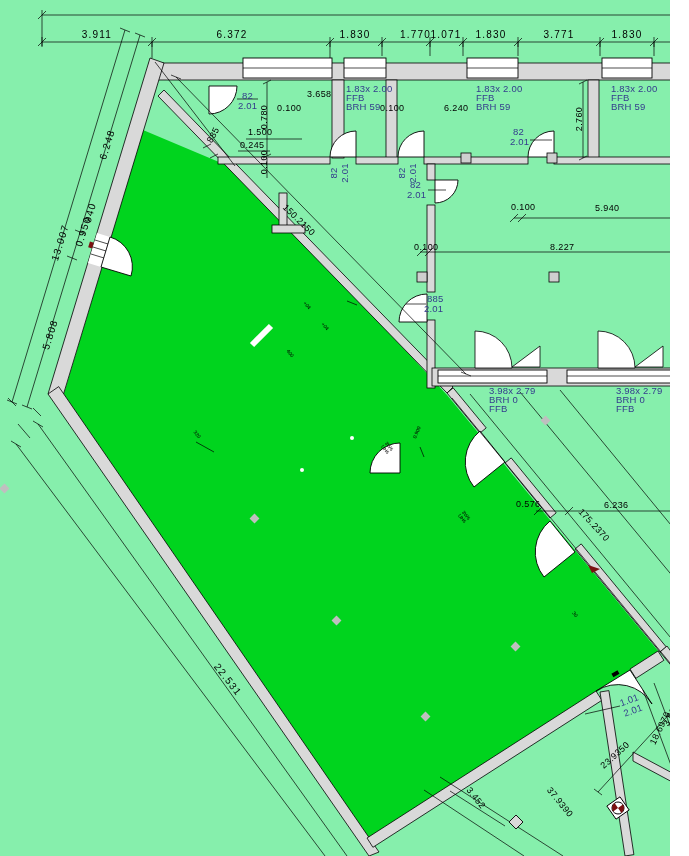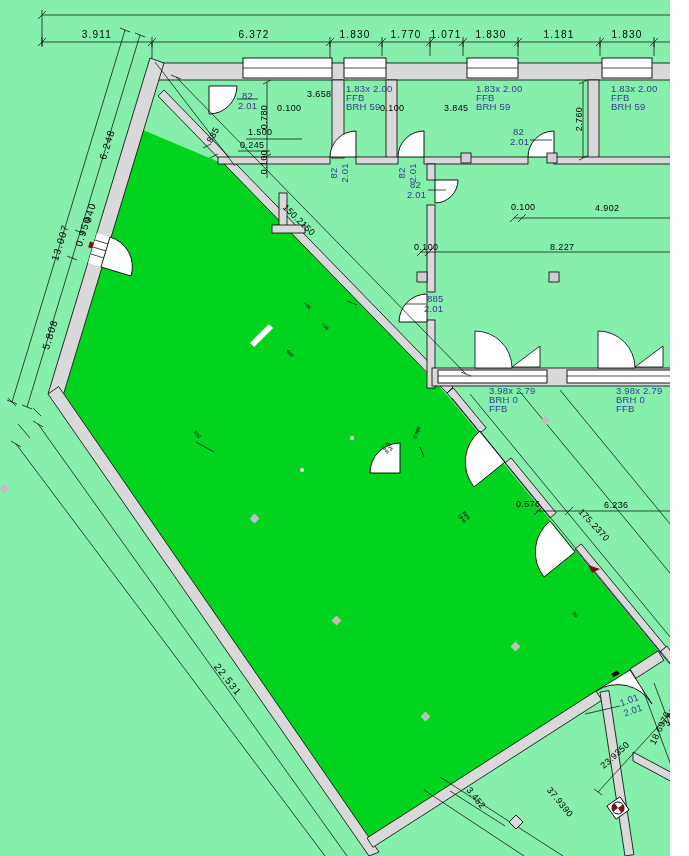--- a/index.html
+++ b/index.html
@@ -148,26 +148,26 @@
     <rect x="-8" y="-8" width="16" height="16" fill="#fff" stroke="#000" stroke-width="0.9"></rect>
     <circle cx="0" cy="0" r="6" fill="#fff" stroke="#000" stroke-width="0.9"></circle>
     <path d="M0,0 L6,0 A6,6 0 0 1 0,6 Z" fill="#7a1010"></path>
     <path d="M0,0 L-6,0 A6,6 0 0 1 0,-6 Z" fill="#7a1010"></path>
   </g>
 
   <polygon points="516,815 523,822 516,829 509,822" fill="#d9d9d9" stroke="#000" stroke-width="0.9"></polygon>
 </svg>
 
 <div class="txt dim" style="left:72px;top:29px;width:50px;">3.911</div>
-<div class="txt dim" style="left:229px;top:29px;width:50px;">6.372</div>
+<div class="txt dim" style="left:207px;top:29px;width:50px;">6.372</div>
 <div class="txt dim" style="left:330px;top:29px;width:50px;">1.830</div>
-<div class="txt dim" style="left:381px;top:29px;width:50px;">1.770</div>
+<div class="txt dim" style="left:381px;top:29px;width:50px;text-align:right;">1.770</div>
 <div class="txt dim" style="left:421px;top:29px;width:50px;">1.071</div>
 <div class="txt dim" style="left:466px;top:29px;width:50px;">1.830</div>
-<div class="txt dim" style="left:534px;top:29px;width:50px;">1.181</div>
+<div class="txt dim" style="left:534px;top:29px;width:50px;">3.771</div>
 <div class="txt dim" style="left:602px;top:29px;width:50px;">1.830</div>
 
 <div class="txt dim r" style="left:82px;top:139px;width:50px;transform:rotate(-73deg);">6.248</div>
 <div class="txt dim r" style="left:30px;top:237px;width:60px;transform:rotate(-73deg);">13.007</div>
 <div class="txt dim r" style="left:58px;top:226px;width:50px;transform:rotate(-73deg);">0.950</div>
 <div class="txt dim r" style="left:70px;top:207px;width:40px;transform:rotate(-73deg);">940</div>
 <div class="txt dim r" style="left:25px;top:329px;width:50px;transform:rotate(-73deg);">5.808</div>
 <div class="txt dim r" style="left:198px;top:674px;width:60px;transform:rotate(52deg);">22.531</div>
 
 <div class="txt lbl" style="left:346px;top:83px;">1.83x 2.00</div>
@@ -205,28 +205,28 @@
 <div class="txt lbl" style="left:424px;top:303px;">2.01</div>
 <div class="txt lbl r" style="left:616px;top:694px;width:30px;text-align:center;transform:rotate(-20deg);">
   <div>1.01</div>
   <div>2.01</div>
 </div>
 
 <div class="txt dim2 r" style="left:244px;top:112px;width:40px;transform:rotate(-90deg);">0.780</div>
 <div class="txt dim2" style="left:277px;top:103px;">0.100</div>
 <div class="txt dim2" style="left:307px;top:89px;">3.658</div>
 <div class="txt dim2" style="left:380px;top:103px;">0.100</div>
-<div class="txt dim2" style="left:444px;top:103px;">3.845</div>
+<div class="txt dim2" style="left:444px;top:103px;">6.240</div>
 <div class="txt dim2 r" style="left:559px;top:114px;width:40px;transform:rotate(-90deg);">2.760</div>
 <div class="txt dim2" style="left:248px;top:127px;">1.500</div>
 <div class="txt dim2" style="left:240px;top:140px;">0.245</div>
 <div class="txt dim2 r" style="left:244px;top:157px;width:40px;transform:rotate(-90deg);">0.100</div>
 <div class="txt dim2 r" style="left:198px;top:130px;width:30px;transform:rotate(-62deg);">885</div>
 <div class="txt dim2" style="left:511px;top:202px;">0.100</div>
-<div class="txt dim2" style="left:595px;top:203px;">4.902</div>
+<div class="txt dim2" style="left:595px;top:203px;">5.940</div>
 <div class="txt dim2" style="left:414px;top:242px;">0.100</div>
 <div class="txt dim2" style="left:550px;top:242px;">8.227</div>
 <div class="txt dim2 r" style="left:268px;top:215px;width:62px;transform:rotate(44deg);">150.2150</div>
 <div class="txt dim2" style="left:516px;top:499px;">0.576</div>
 <div class="txt dim2" style="left:604px;top:500px;">6.236</div>
 <div class="txt dim2 r" style="left:562px;top:520px;width:64px;transform:rotate(47deg);">175.2370</div>
 <div class="txt dim2 r" style="left:584px;top:750px;width:62px;transform:rotate(-42deg);">23.9350</div>
 <div class="txt dim2 r" style="left:529px;top:797px;width:62px;transform:rotate(51deg);">37.9390</div>
 <div class="txt dim2 r" style="left:629px;top:723px;width:62px;transform:rotate(-64deg);">18.6970</div>
 <div class="txt dim2 r" style="left:647px;top:707px;width:50px;transform:rotate(-64deg);">3.6060</div>

